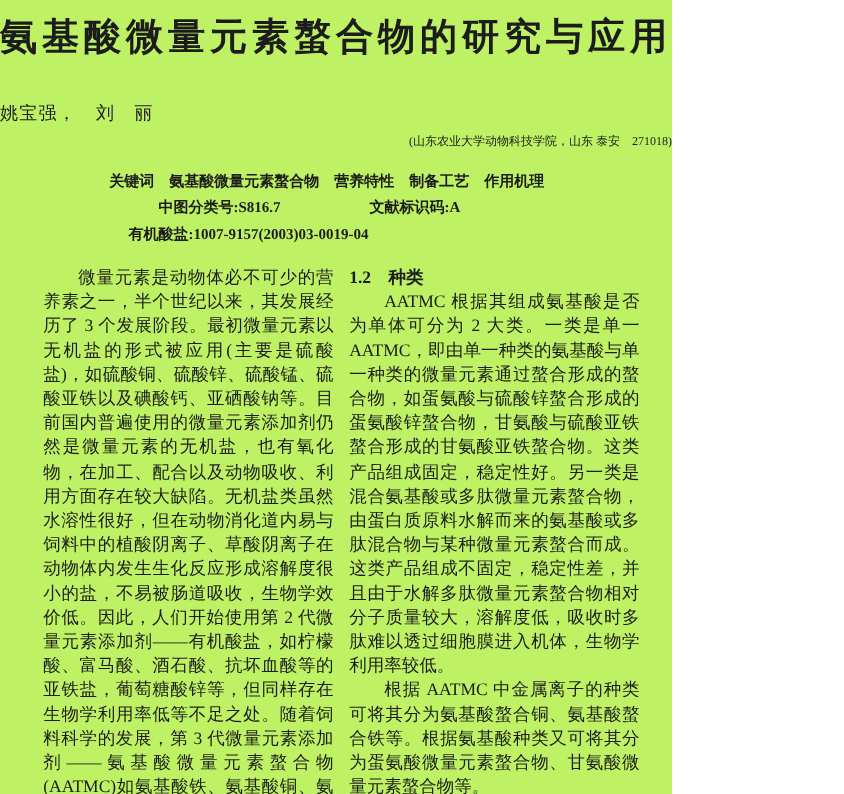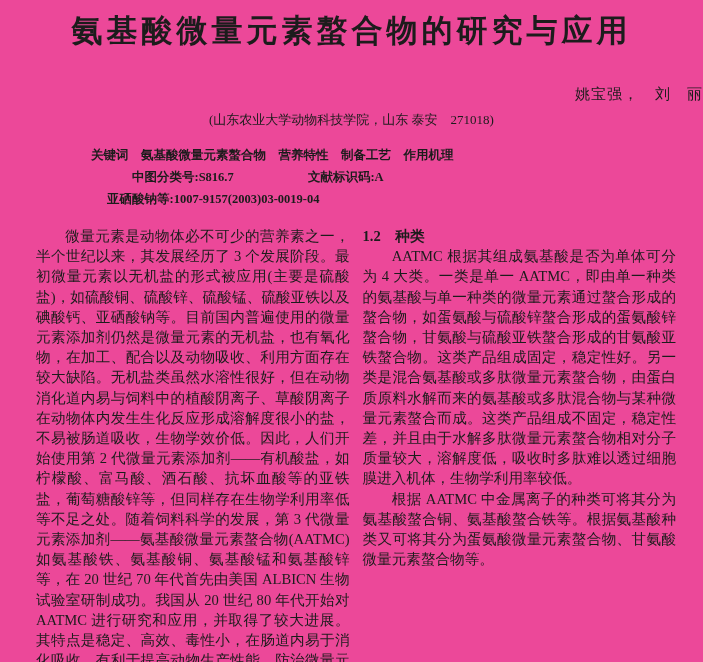--- a/index.html
+++ b/index.html
@@ -1,43 +1,43 @@
 <!DOCTYPE html>
 <html><head>
 <meta charset="utf-8">
 <style>
   * { margin: 0; padding: 0; box-sizing: border-box; }
   html, body { background: #ffffff; }
   .page {
     position: relative;
-    width: 703px;
+    width: 560px;
     height: 662px;
-    background: #ec4899;
+    background: #bef264;
     color: #1c1c1c;
     font-family: "Liberation Serif", "DejaVu Serif", serif;
     overflow: hidden;
   }
   .title {
     padding-top: 10px;
     text-align: center;
     font-size: 31px;
     font-weight: bold;
     letter-spacing: 4px;
     white-space: nowrap;
   }
   .authors {
     margin-top: 33px;
-    text-align: right;
+    text-align: left;
     font-size: 15px;
     letter-spacing: 1px;
   }
   .affiliation {
     margin-top: 7px;
-    text-align: center;
-    font-size: 13px;
+    text-align: right;
+    font-size: 10px;
   }
   .abstract-block {
     margin: 15px 66px 0 66px;
     font-size: 12.5px;
     line-height: 22px;
     font-weight: bold;
   }
   .abstract-block p { text-indent: 2em; }
   .abstract-block .abstract-para { text-align: justify; }
   .inline-label { margin-right: 1em; text-align: center; }
@@ -77,31 +77,31 @@
 
   <div class="affiliation">(山东农业大学动物科技学院，山东 泰安　271018)</div>
 
   <div class="abstract-block">
     <p>
       <span class="inline-label">关键词</span><span>氨基酸微量元素螯合物　营养特性　制备工艺　作用机理</span>
     </p>
     <p>
       <span class="meta-pair"><span class="inline-label">中图分类号:</span><span>S816.7</span></span>
       <span class="meta-pair"><span class="inline-label">文献标识码:</span><span>A</span></span>
-      <span class="meta-pair"><span class="inline-label">亚硒酸钠等:</span><span>1007-9157(2003)03-0019-04</span></span>
+      <span class="meta-pair"><span class="inline-label">有机酸盐:</span><span>1007-9157(2003)03-0019-04</span></span>
     </p>
   </div>
 
   <div class="columns">
 
     <div class="col">
       <p class="p-indent">微量元素是动物体必不可少的营养素之一，半个世纪以来，其发展经历了 3 个发展阶段。最初微量元素以无机盐的形式被应用(主要是硫酸盐)，如硫酸铜、硫酸锌、硫酸锰、硫酸亚铁以及碘酸钙、亚硒酸钠等。目前国内普遍使用的微量元素添加剂仍然是微量元素的无机盐，也有氧化物，在加工、配合以及动物吸收、利用方面存在较大缺陷。无机盐类虽然水溶性很好，但在动物消化道内易与饲料中的植酸阴离子、草酸阴离子在动物体内发生生化反应形成溶解度很小的盐，不易被肠道吸收，生物学效价低。因此，人们开始使用第 2 代微量元素添加剂——有机酸盐，如柠檬酸、富马酸、酒石酸、抗坏血酸等的亚铁盐，葡萄糖酸锌等，但同样存在生物学利用率低等不足之处。随着饲料科学的发展，第 3 代微量元素添加剂——氨基酸微量元素螯合物(AATMC)如氨基酸铁、氨基酸铜、氨基酸锰和氨基酸锌等，在 20 世纪 70 年代首先由美国 ALBICN 生物试验室研制成功。我国从 20 世纪 80 年代开始对 AATMC 进行研究和应用，并取得了较大进展。其特点是稳定、高效、毒性小，在肠道内易于消化吸收，有利于提高动物生产性能，防治微量元素缺乏症，</p>
     </div>
 
     <div class="col">
       <p class="section-heading">1.2　种类</p>
-      <p class="p-indent">AATMC 根据其组成氨基酸是否为单体可分为 4 大类。一类是单一 AATMC，即由单一种类的氨基酸与单一种类的微量元素通过螯合形成的螯合物，如蛋氨酸与硫酸锌螯合形成的蛋氨酸锌螯合物，甘氨酸与硫酸亚铁螯合形成的甘氨酸亚铁螯合物。这类产品组成固定，稳定性好。另一类是混合氨基酸或多肽微量元素螯合物，由蛋白质原料水解而来的氨基酸或多肽混合物与某种微量元素螯合而成。这类产品组成不固定，稳定性差，并且由于水解多肽微量元素螯合物相对分子质量较大，溶解度低，吸收时多肽难以透过细胞膜进入机体，生物学利用率较低。</p>
+      <p class="p-indent">AATMC 根据其组成氨基酸是否为单体可分为 2 大类。一类是单一 AATMC，即由单一种类的氨基酸与单一种类的微量元素通过螯合形成的螯合物，如蛋氨酸与硫酸锌螯合形成的蛋氨酸锌螯合物，甘氨酸与硫酸亚铁螯合形成的甘氨酸亚铁螯合物。这类产品组成固定，稳定性好。另一类是混合氨基酸或多肽微量元素螯合物，由蛋白质原料水解而来的氨基酸或多肽混合物与某种微量元素螯合而成。这类产品组成不固定，稳定性差，并且由于水解多肽微量元素螯合物相对分子质量较大，溶解度低，吸收时多肽难以透过细胞膜进入机体，生物学利用率较低。</p>
       <p class="p-indent">根据 AATMC 中金属离子的种类可将其分为氨基酸螯合铜、氨基酸螯合铁等。根据氨基酸种类又可将其分为蛋氨酸微量元素螯合物、甘氨酸微量元素螯合物等。</p>
     </div>
 
   </div>
 
 </div>
 
 </body></html>

